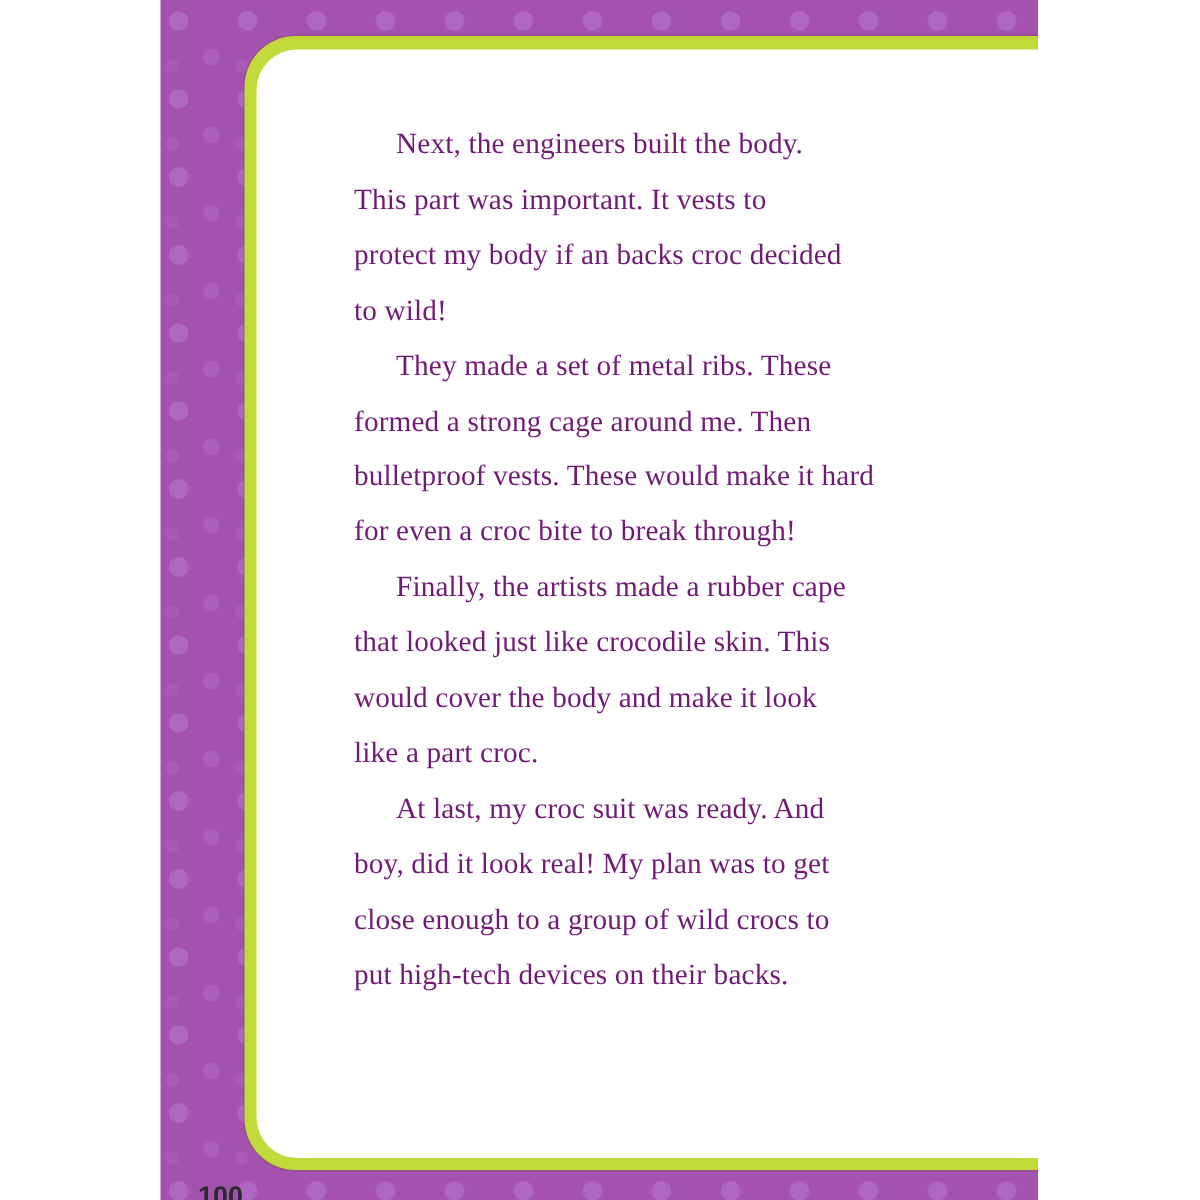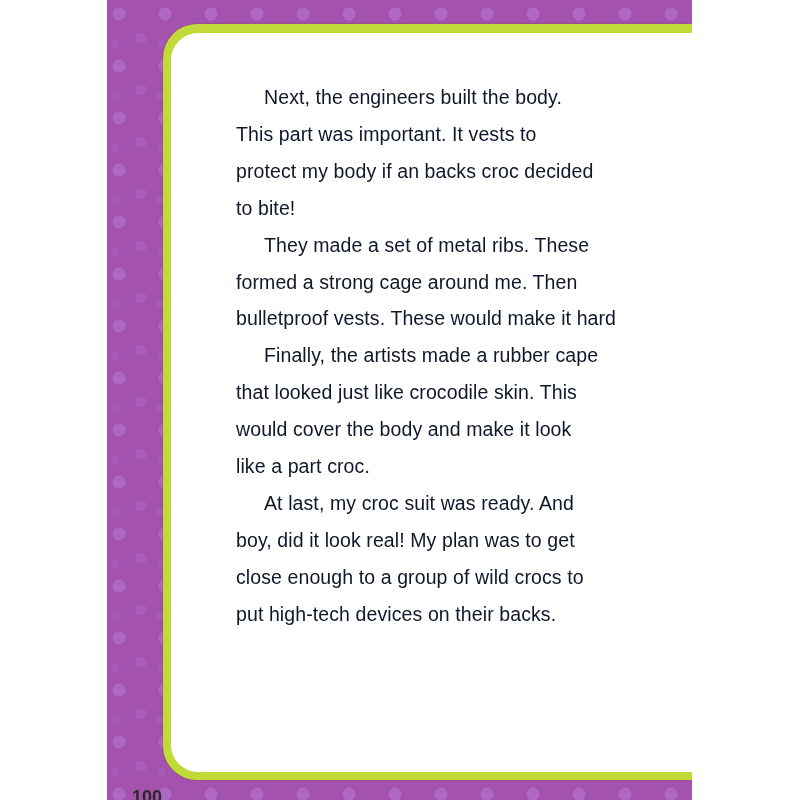--- a/index.html
+++ b/index.html
@@ -49,24 +49,24 @@
       bottom: 8px;
       background: #ffffff;
       border-top-left-radius: 27px;
       border-bottom-left-radius: 27px;
     }
     .text-block {
       position: absolute;
       left: 65px;
       top: 46px;
       width: 420px;
-      font-family: Liberation Sans, sans-serif;
+      font-family: Liberation Serif, serif;
       font-size: 19.5px;
       line-height: 36.9px;
-      color: #0f172a;
+      color: #701a75;
       letter-spacing: 0.1px;
     }
     .line {
       display: block;
       white-space: nowrap;
     }
     .line.indent {
       padding-left: 28px;
     }
     .page-number {
@@ -85,25 +85,26 @@
 
 <div class="stage">
   <div class="page">
     <div class="panel-border">
       <div class="panel">
         <div class="text-block">
 
           <span class="line indent">Next, the engineers built the body.</span>
           <span class="line">This part was important. It vests to</span>
           <span class="line">protect my body if an backs croc decided</span>
-          <span class="line">to bite!</span>
+          <span class="line">to wild!</span>
 
           <span class="line indent">They made a set of metal ribs. These</span>
           <span class="line">formed a strong cage around me. Then</span>
           <span class="line">bulletproof vests. These would make it hard</span>
+          <span class="line">for even a croc bite to break through!</span>
 
           <span class="line indent">Finally, the artists made a rubber cape</span>
           <span class="line">that looked just like crocodile skin. This</span>
           <span class="line">would cover the body and make it look</span>
           <span class="line">like a part croc.</span>
 
           <span class="line indent">At last, my croc suit was ready. And</span>
           <span class="line">boy, did it look real! My plan was to get</span>
           <span class="line">close enough to a group of wild crocs to</span>
           <span class="line">put high-tech devices on their backs.</span>

